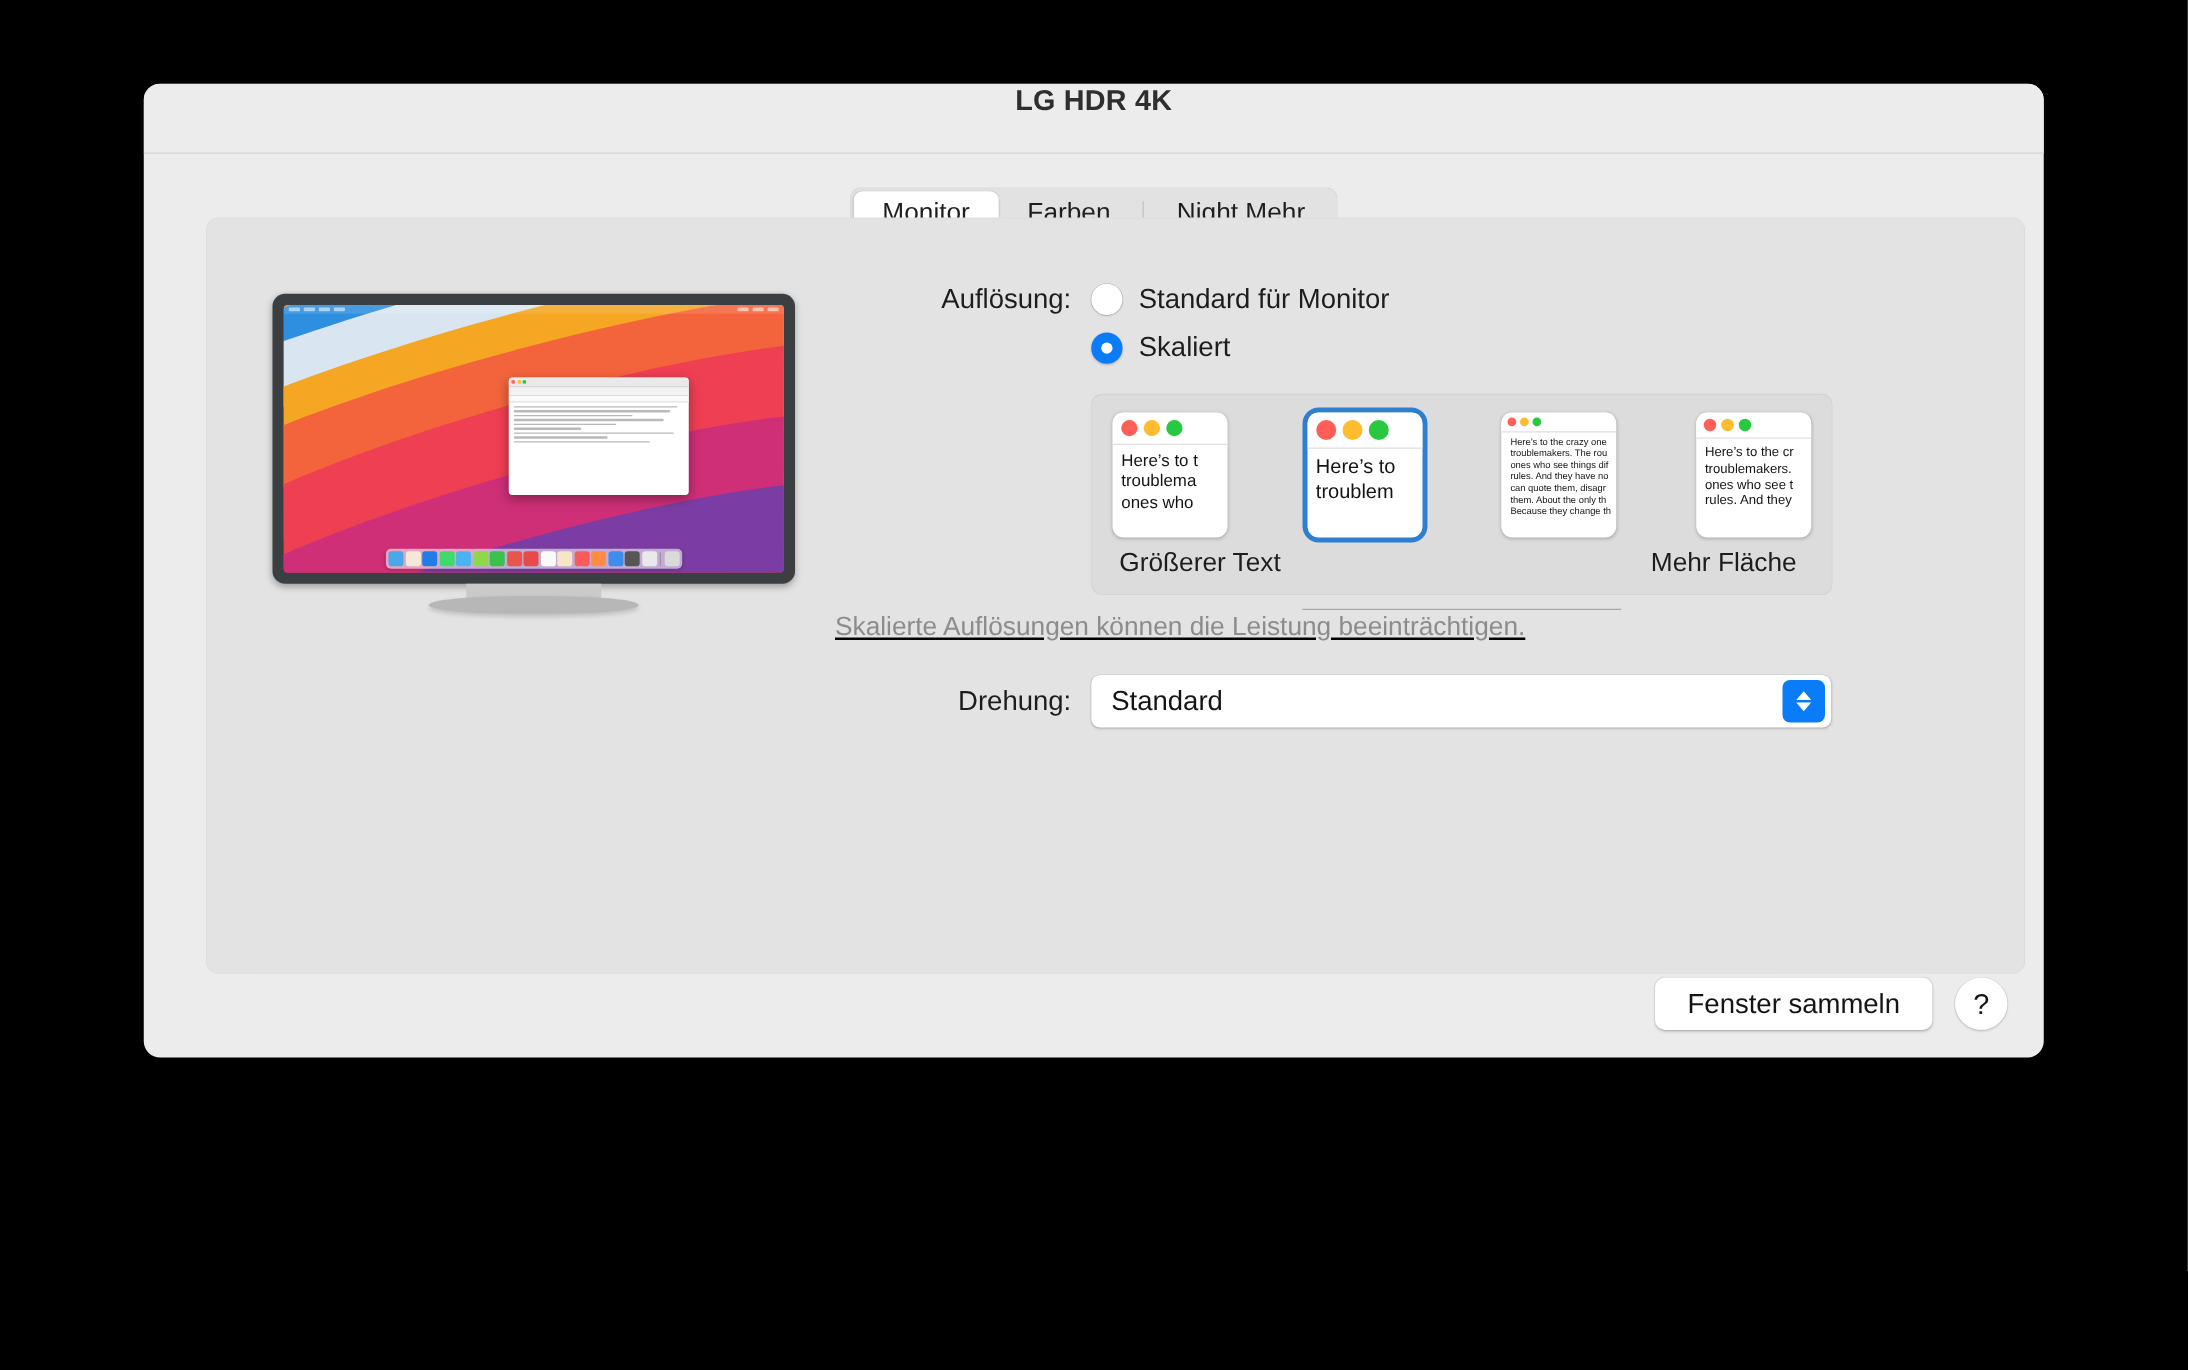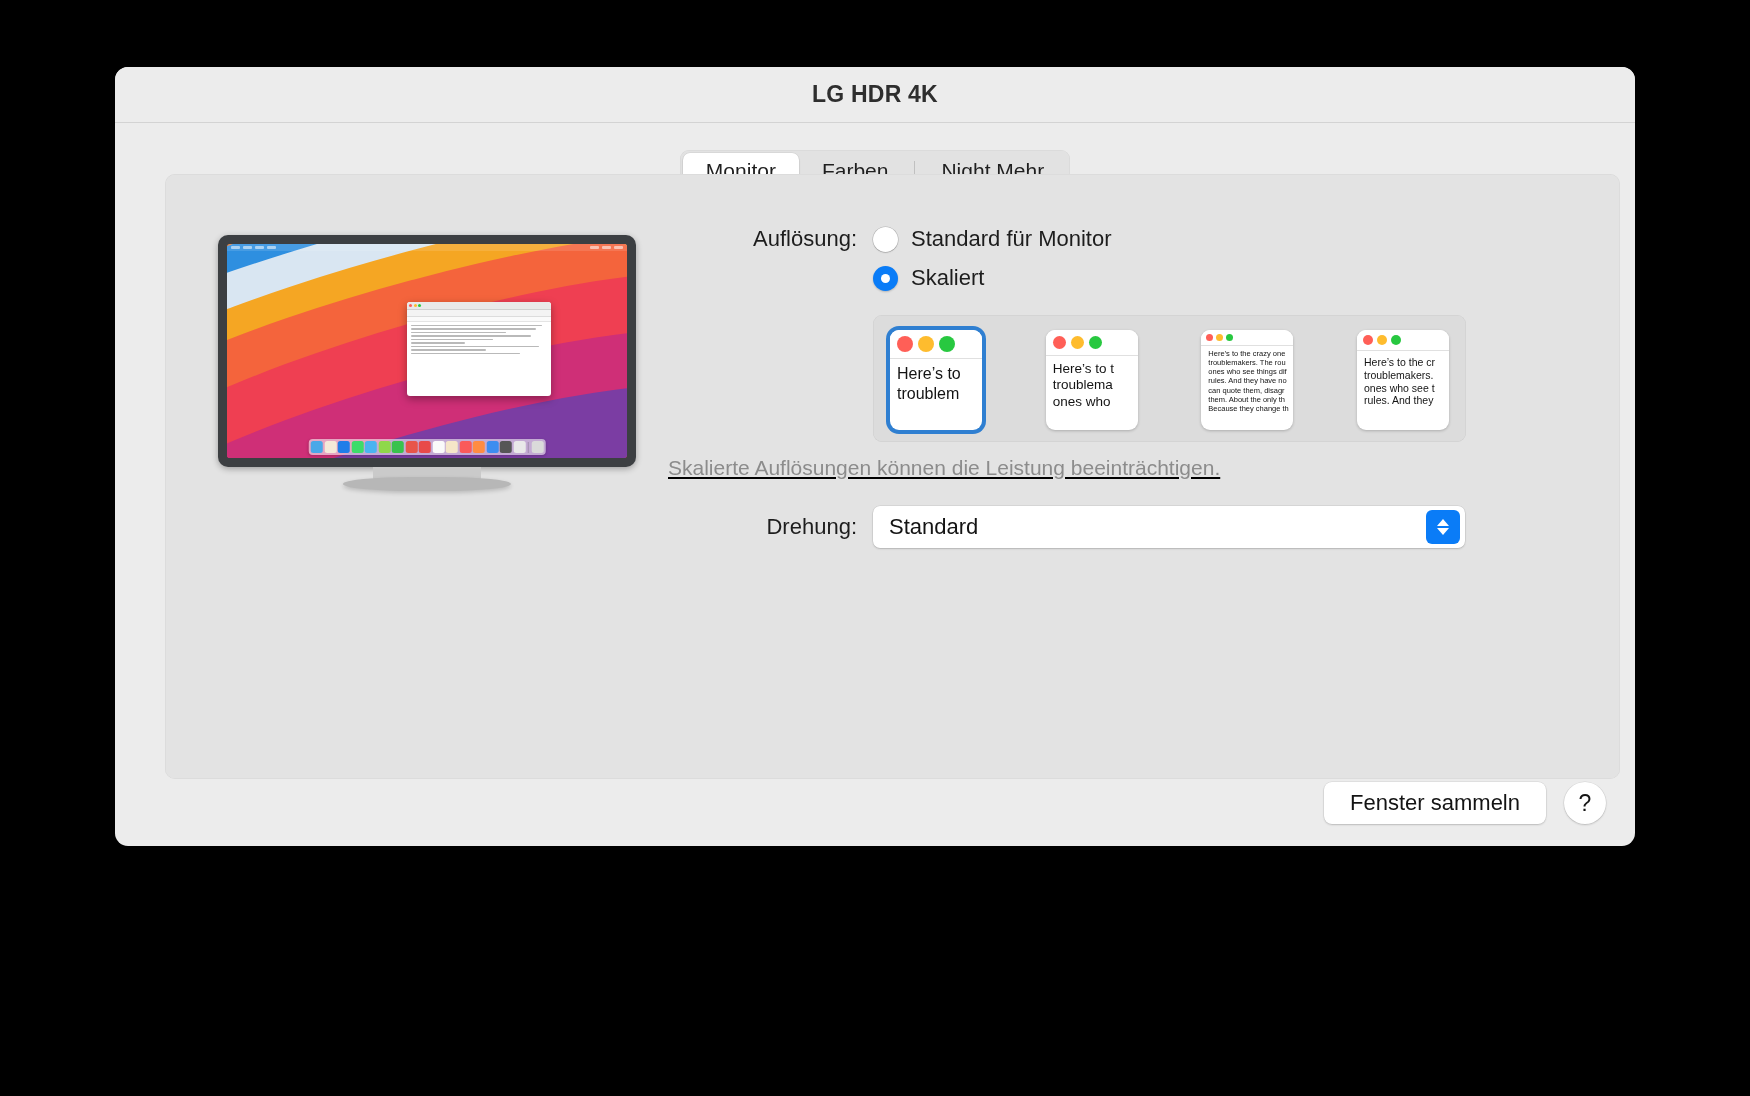--- a/index.html
+++ b/index.html
@@ -23,21 +23,21 @@
     border-radius: 13px;
     box-shadow: 0 22px 60px rgba(0,0,0,0.55);
     overflow: hidden;
   }
 
   .titlebar {
     height: 56px;
     background: #ececec;
     border-bottom: 1px solid #d3d3d3;
     display: flex;
-    align-items: center;
+    align-items: flex-start;
     justify-content: center;
     position: relative;
   }
   .titlebar-title {
     font-size: 23px;
     font-weight: bold;
     color: #2e2e2e;
     letter-spacing: 0.2px;
   }
 
@@ -530,42 +530,42 @@
       <div class="radio-row">
         <div class="row-label"></div>
         <div class="radio on"></div>
         <div class="radio-text">Skaliert</div>
       </div>
 
       <div class="res-box">
         <div class="res-thumbs">
 
 
+          <div class="thumb">
+            <div class="thumb-bar" style="gap:5px;padding:6px 7px">
+              <span class="tdot" style="width:13px;height:13px;background:#ff5f57"></span>
+              <span class="tdot" style="width:13px;height:13px;background:#febc2e"></span>
+              <span class="tdot" style="width:13px;height:13px;background:#28c840"></span>
+            </div>
+            <div class="thumb-text" style="font-size:13.5px">
+              <div>Here’s to t</div>
+              <div>troublema</div>
+              <div>ones who</div>
+            </div>
+          </div>
+
           <div class="thumb selected">
             <div class="thumb-bar" style="gap:5px;padding:6px 7px">
               <span class="tdot" style="width:16px;height:16px;background:#ff5f57"></span>
               <span class="tdot" style="width:16px;height:16px;background:#febc2e"></span>
               <span class="tdot" style="width:16px;height:16px;background:#28c840"></span>
             </div>
             <div class="thumb-text" style="font-size:16px">
               <div>Here’s to</div>
               <div>troublem</div>
-            </div>
-          </div>
-
-          <div class="thumb">
-            <div class="thumb-bar" style="gap:5px;padding:6px 7px">
-              <span class="tdot" style="width:13px;height:13px;background:#ff5f57"></span>
-              <span class="tdot" style="width:13px;height:13px;background:#febc2e"></span>
-              <span class="tdot" style="width:13px;height:13px;background:#28c840"></span>
-            </div>
-            <div class="thumb-text" style="font-size:13.5px">
-              <div>Here’s to t</div>
-              <div>troublema</div>
-              <div>ones who</div>
             </div>
           </div>
 
           <div class="thumb">
             <div class="thumb-bar" style="gap:3px;padding:4px 5px">
               <span class="tdot" style="width:7px;height:7px;background:#ff5f57"></span>
               <span class="tdot" style="width:7px;height:7px;background:#febc2e"></span>
               <span class="tdot" style="width:7px;height:7px;background:#28c840"></span>
             </div>
             <div class="thumb-text" style="font-size:7.5px;padding-top:3px">
@@ -588,20 +588,25 @@
             <div class="thumb-text" style="font-size:10.5px">
               <div>Here’s to the cr</div>
               <div>troublemakers.</div>
               <div>ones who see t</div>
               <div>rules. And they</div>
             </div>
           </div>
 
         </div>
 
+        <div class="res-labels">
+          <div class="res-label">Größerer Text</div>
+          <div class="res-label">Mehr Fläche</div>
+          <div class="res-track"></div>
+        </div>
       </div>
 
       <div class="hint-wrap">
         <div class="hint">Skalierte Auflösungen können die Leistung beeinträchtigen.</div>
       </div>
 
       <div class="rot-row">
         <div class="rot-label">Drehung:</div>
         <div class="select">
           <span class="select-value">Standard</span>

